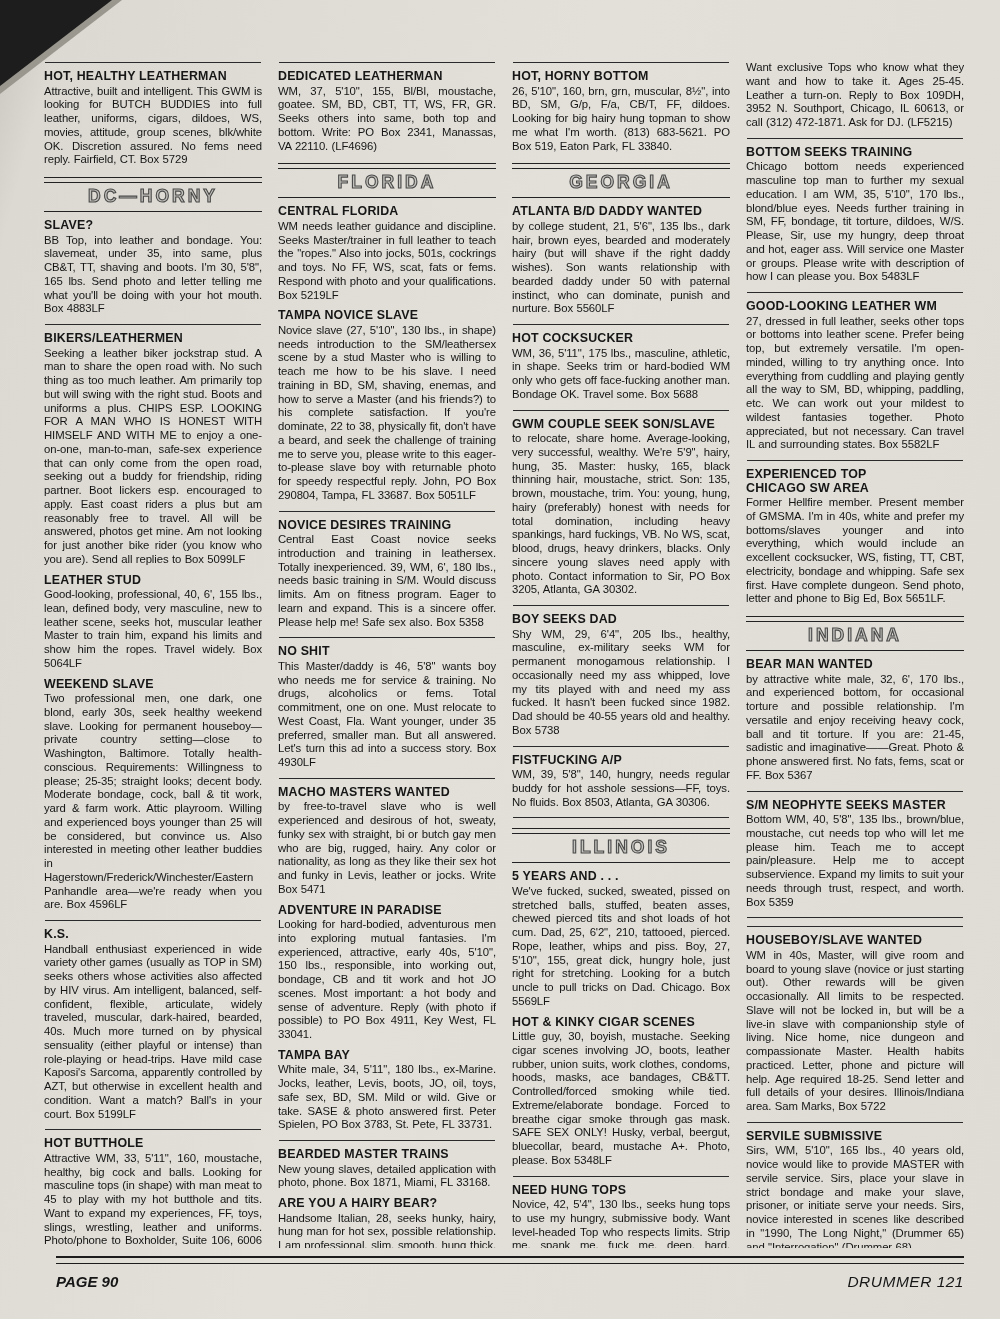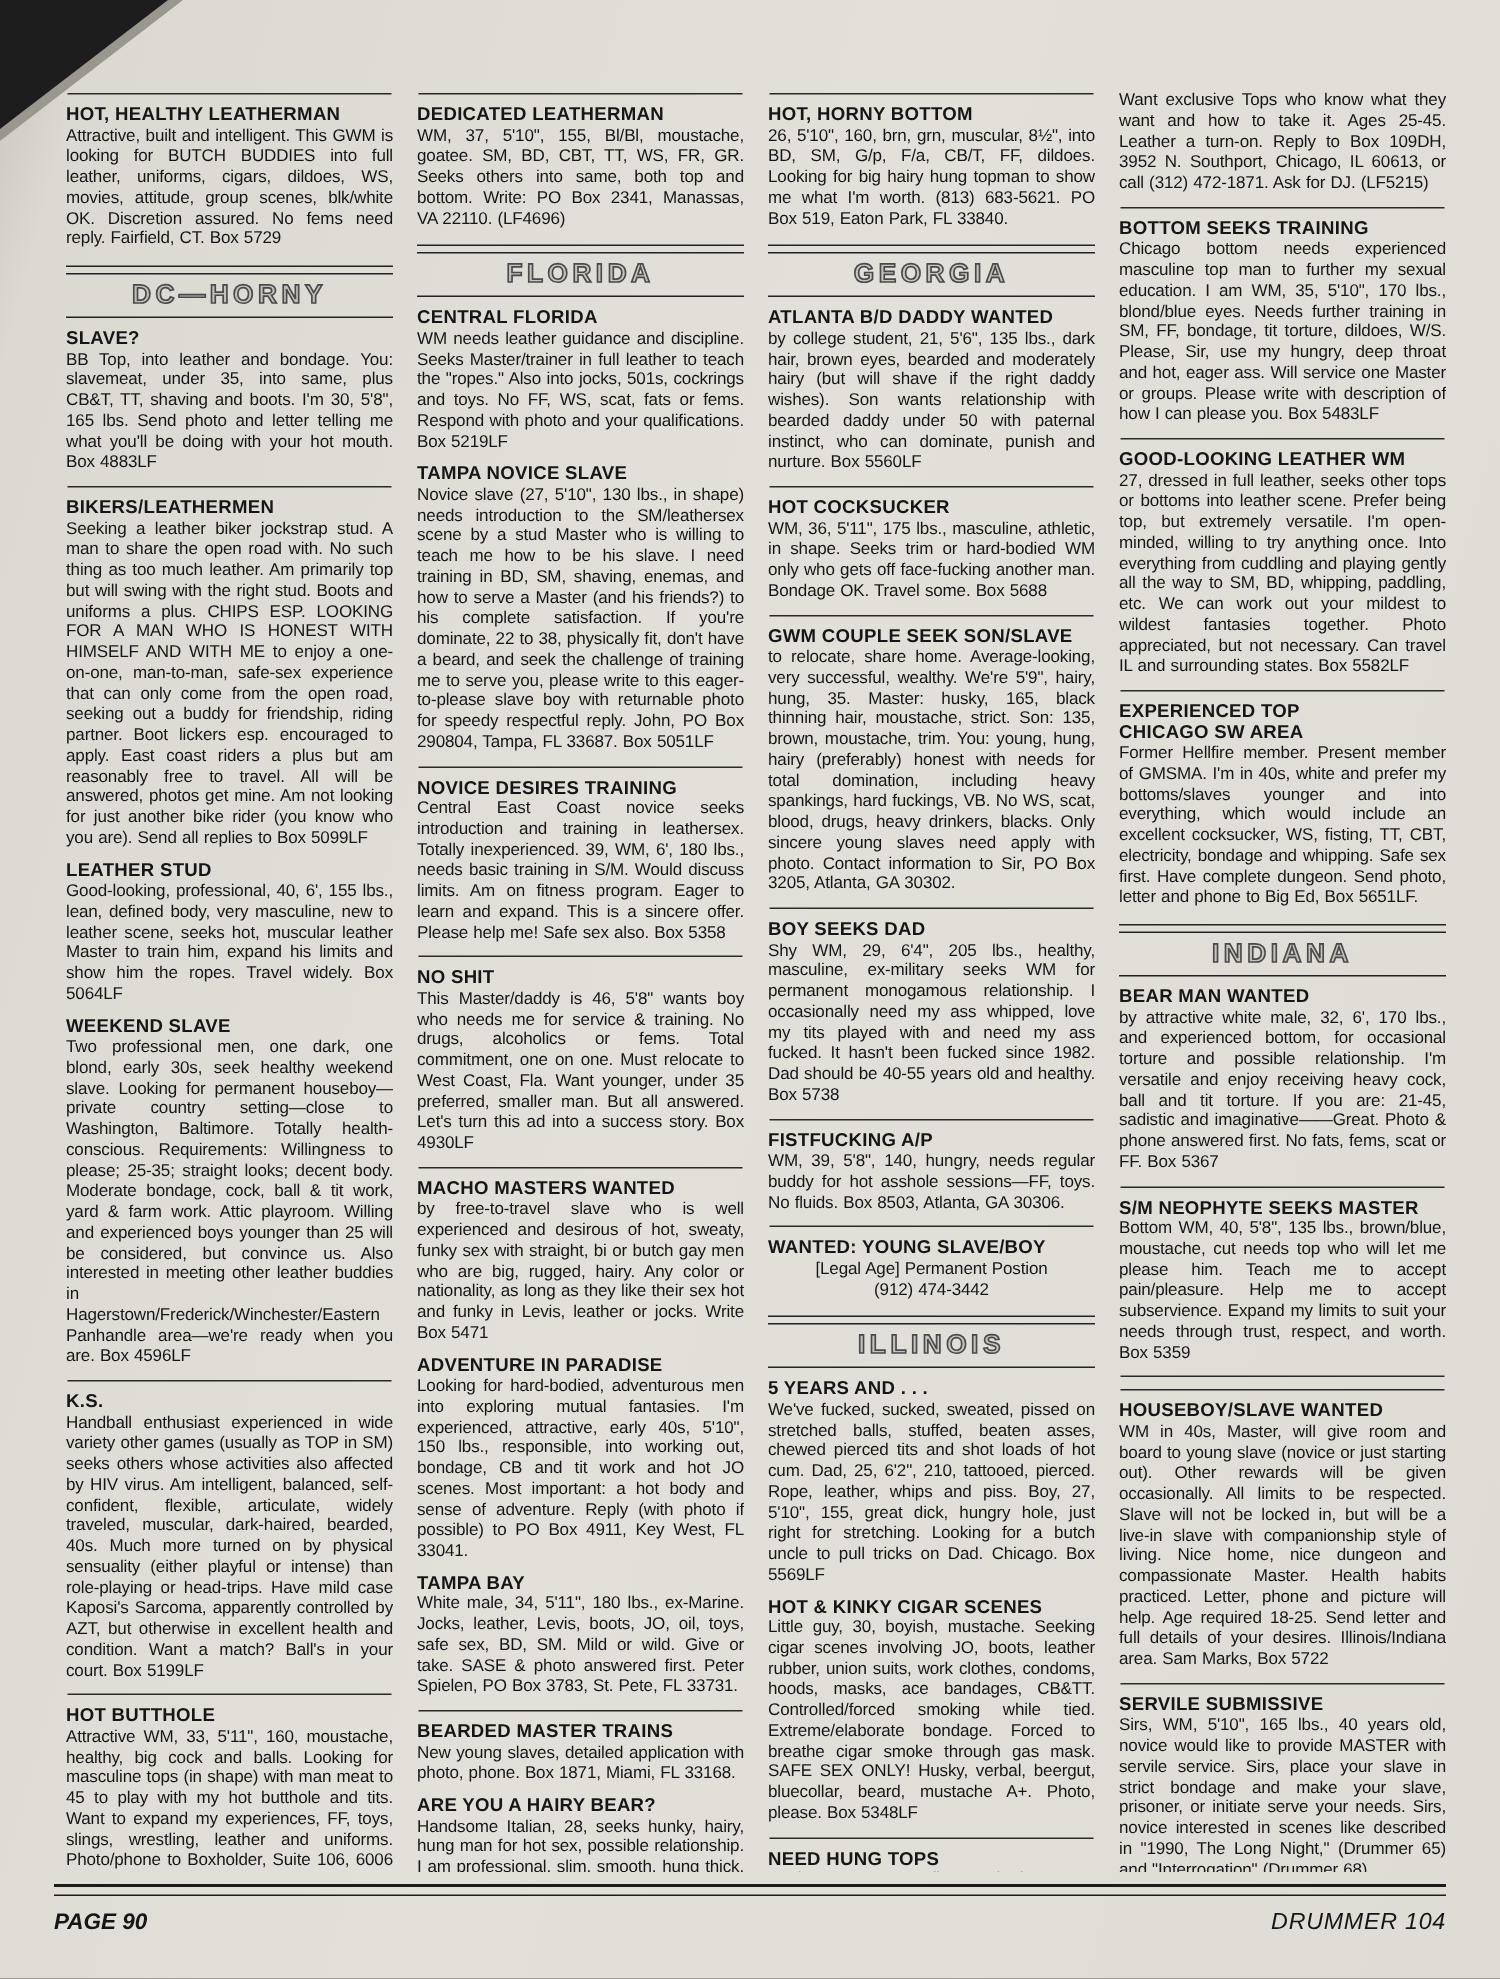--- a/index.html
+++ b/index.html
@@ -38,21 +38,21 @@
   .ad-body.center { text-align:center; white-space:pre-line; }
   .section { margin:10px 0 6px; }
   .sec-dbl { height:4px; border-top:1.5px solid #222; border-bottom:1.5px solid #222; }
   .sec-sgl { border-top:1.5px solid #222; margin-top:2px; }
   .sec-label {
     text-align:center; font-weight:700; font-size:17.5px; letter-spacing:3px;
     padding:3px 0 2px;
     color:rgba(70,70,70,0.18);
     -webkit-text-stroke:1.1px #4a4a4a;
   }
-  .footer { position:absolute; top:1256px; left:36px; right:36px; z-index:2; }
+  .footer { position:absolute; top:1256px; left:56px; right:36px; z-index:2; }
   .footer-rule { height:5px; border-top:2px solid #1c1c1c; border-bottom:1.5px solid #1c1c1c; }
   .footer-row { display:flex; justify-content:space-between; margin-top:9px; }
   .pg { font-weight:700; font-style:italic; font-size:15px; }
   .mag { font-style:italic; font-size:15.5px; letter-spacing:0.5px; }
 </style>
 </head>
 <body>
 
 <div class="page">
   <div class="corner-edge"></div>
@@ -178,25 +178,20 @@
         <article class="ad">
           <h3 class="ad-title">BOY SEEKS DAD</h3>
           <p class="ad-body">Shy WM, 29, 6'4", 205 lbs., healthy, masculine, ex-military seeks WM for permanent monogamous relationship. I occasionally need my ass whipped, love my tits played with and need my ass fucked. It hasn't been fucked since 1982. Dad should be 40-55 years old and healthy. Box 5738</p>
         </article>
         <div class="ad-rule"></div>
         <article class="ad">
           <h3 class="ad-title">FISTFUCKING A/P</h3>
           <p class="ad-body">WM, 39, 5'8", 140, hungry, needs regular buddy for hot asshole sessions—FF, toys. No fluids. Box 8503, Atlanta, GA 30306.</p>
         </article>
         <div class="ad-rule"></div>
-        <article class="ad">
-          <h3 class="ad-title">WANTED: YOUNG SLAVE/BOY</h3>
-          <p class="ad-body center">[Legal Age] Permanent Postion
-(912) 474-3442</p>
-        </article>
         <div class="section">
           <div class="sec-dbl"></div>
           <div class="sec-label">ILLINOIS</div>
           <div class="sec-sgl"></div>
         </div>
         <article class="ad">
           <h3 class="ad-title">5 YEARS AND . . .</h3>
           <p class="ad-body">We've fucked, sucked, sweated, pissed on stretched balls, stuffed, beaten asses, chewed pierced tits and shot loads of hot cum. Dad, 25, 6'2", 210, tattooed, pierced. Rope, leather, whips and piss. Boy, 27, 5'10", 155, great dick, hungry hole, just right for stretching. Looking for a butch uncle to pull tricks on Dad. Chicago. Box 5569LF</p>
         </article>
         <article class="ad">
@@ -253,16 +248,16 @@
         <article class="ad">
           <h3 class="ad-title">SERVILE SUBMISSIVE</h3>
           <p class="ad-body">Sirs, WM, 5'10", 165 lbs., 40 years old, novice would like to provide MASTER with servile service. Sirs, place your slave in strict bondage and make your slave, prisoner, or initiate serve your needs. Sirs, novice interested in scenes like described in "1990, The Long Night," (Drummer 65) and "Interrogation" (Drummer 68).</p>
         </article>
       </div>
     </div>
   <div class="footer">
     <div class="footer-rule"></div>
     <div class="footer-row">
       <span class="pg">PAGE 90</span>
-      <span class="mag">DRUMMER 104</span>
+      <span class="mag">DRUMMER 121</span>
     </div>
   </div>
 </div>
 
 </body></html>

